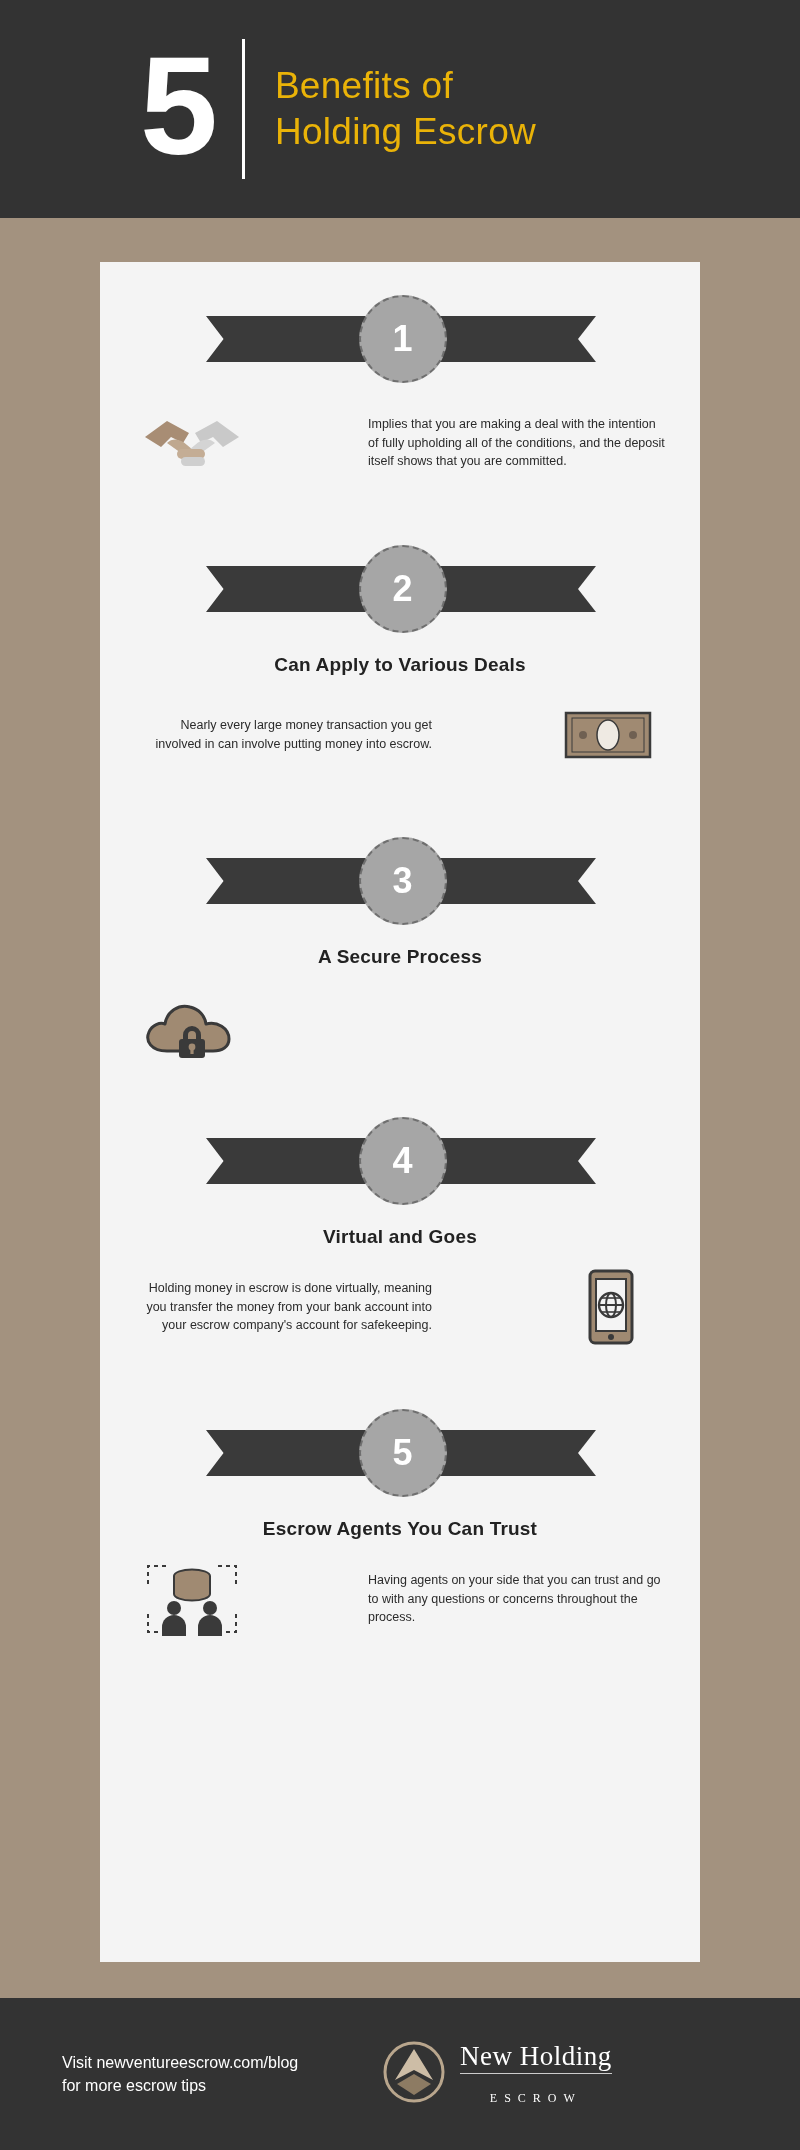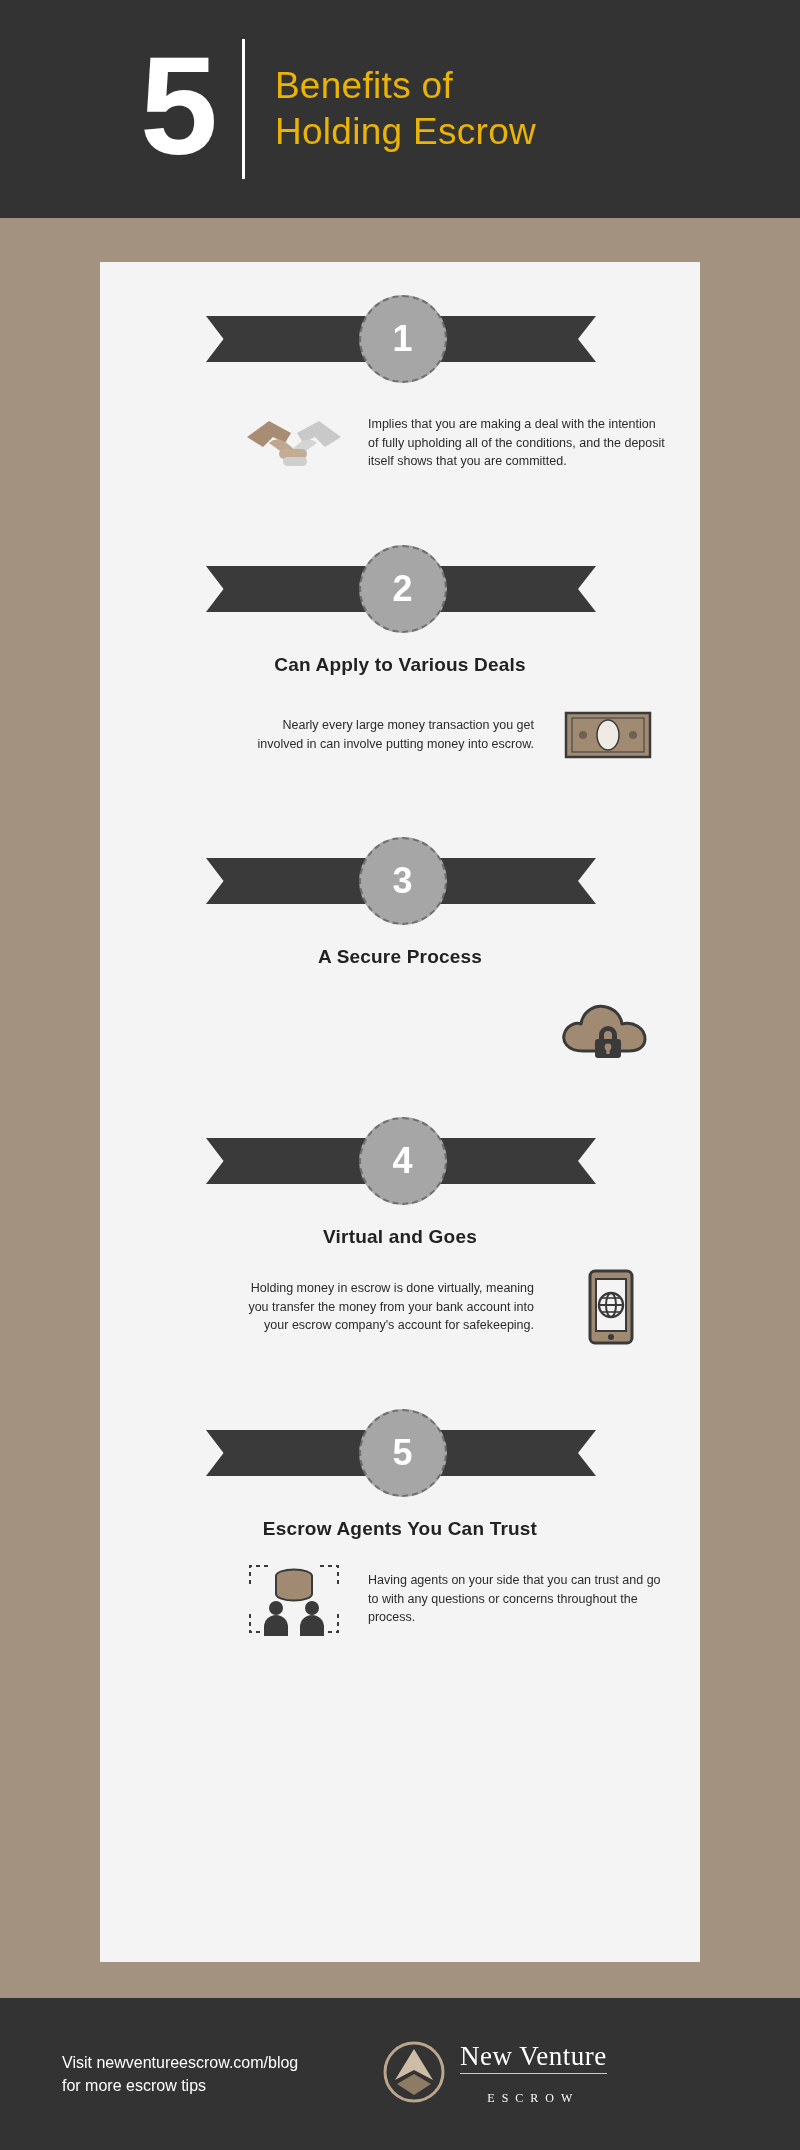--- a/index.html
+++ b/index.html
@@ -117,21 +117,21 @@
     font-size: 19px;
     font-weight: bold;
     color: #222222;
     margin: 6px 0 14px 0;
     letter-spacing: 0.2px;
   }
 
   .content-row {
     display: flex;
     align-items: center;
-    justify-content: flex-end;
+    justify-content: space-between;
     gap: 14px;
     padding: 0 32px;
     box-sizing: border-box;
   }
   .content-row.img-left .body-text { text-align: left; }
   .content-row.img-right .body-text { text-align: right; }
 
   .body-text {
     font-size: 12.5px;
     line-height: 1.5;
@@ -331,19 +331,19 @@
     </div>
     <div class="footer-brand">
       <span>
         <svg width="64" height="64" viewBox="0 0 64 64">
           <circle cx="32" cy="32" r="29" fill="none" stroke="#b9a68d" stroke-width="3"></circle>
           <path d="M32 9 L51 40 L32 30 L13 40 Z" fill="#cdbda6"></path>
           <path d="M32 55 L15 44 L32 34 L49 44 Z" fill="#8d7b63"></path>
         </svg>
       </span>
       <span class="brand-words">
-        <span class="brand-name">New Venture</span>
+        <span class="brand-name">New Holding</span>
         <span class="brand-sub">ESCROW</span>
       </span>
     </div>
   </div>
 
 </div>
 
 </body></html>

